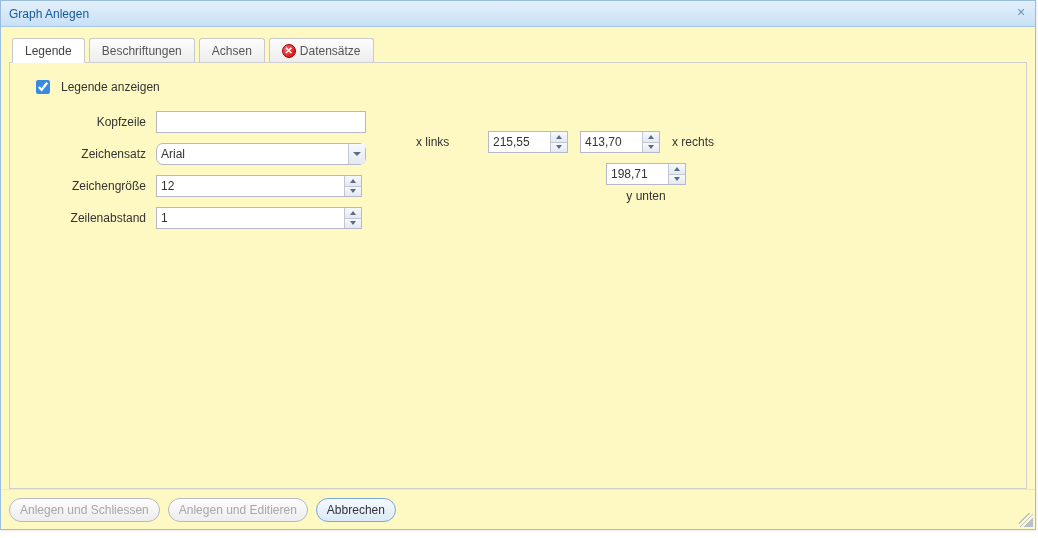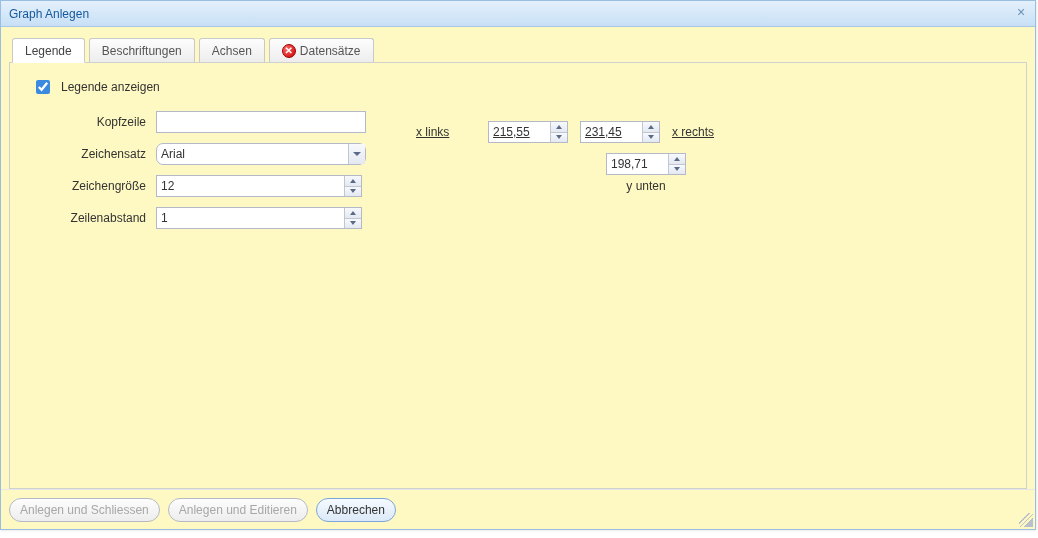--- a/index.html
+++ b/index.html
@@ -336,33 +336,33 @@
                   <div class="down"></div>
                 </span>
               </div>
             </div>
           </div>
 
         </div>
 
         <div class="col-right">
 
-          <div class="pos-row" style="margin-top:10px;text-decoration:underline;">
+          <div class="pos-row" style="margin-top:20px;">
             <span class="pos-label">x links</span>
 
             <div class="spinner small">
               <span>215,55</span>
               <span class="sp-btns">
                 <div class="up"></div>
                 <div class="down"></div>
               </span>
             </div>
 
             <div class="spinner small">
-              <span>231,45</span>
+              <span>413,70</span>
               <span class="sp-btns">
                 <div class="up"></div>
                 <div class="down"></div>
               </span>
             </div>
 
             <span>x rechts</span>
           </div>
 
           <div style="height:10px;"></div>

